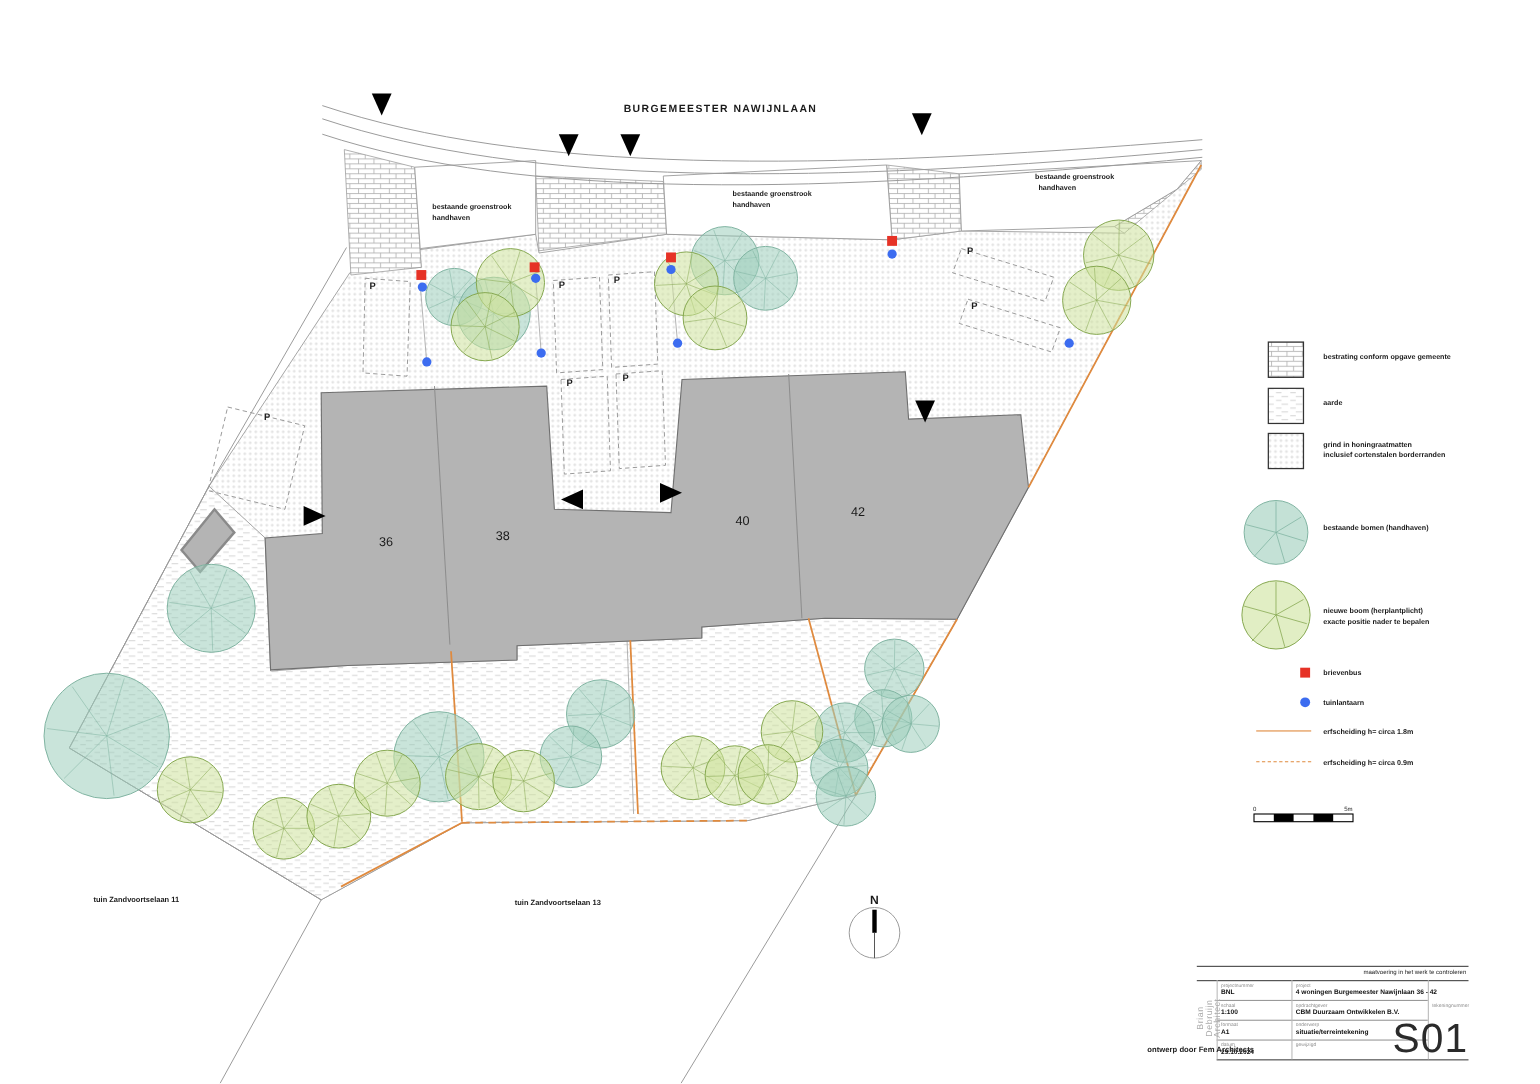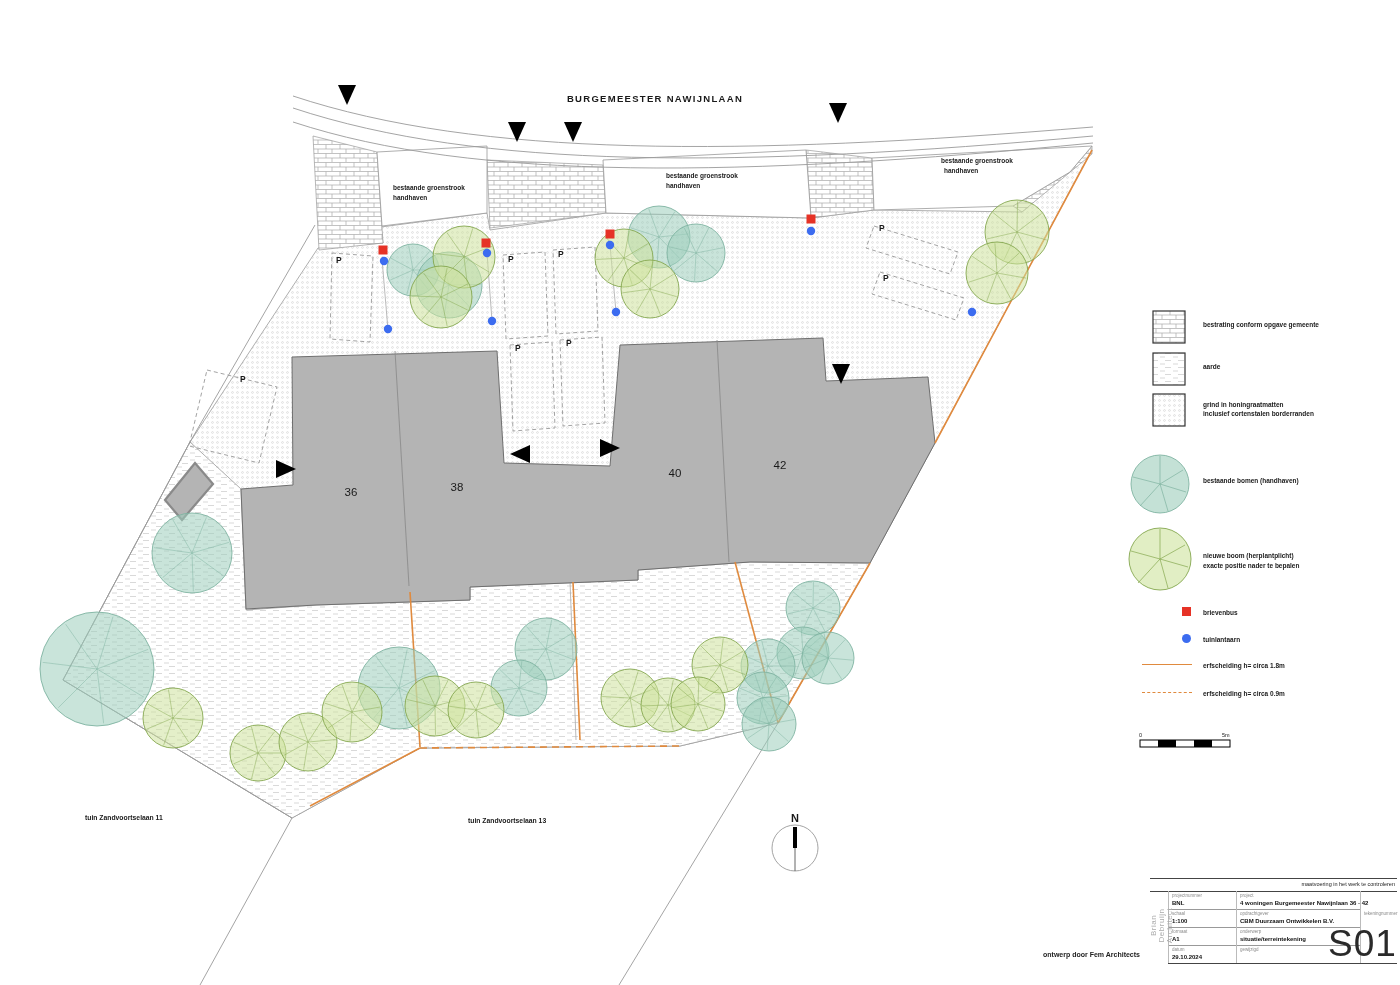--- a/index.html
+++ b/index.html
@@ -556,21 +556,21 @@
     <span class="lg-label" style="top:3px;">erfscheiding h= circa 1.8m</span>
   </div>
 
   <div class="legend-row" style="top:686px;">
     <span style="position:absolute;left:2px;top:6px;width:50px;height:0;border-top:1.6px dashed #e08a3e;"></span>
     <span class="lg-label" style="top:3px;">erfscheiding h= circa 0.9m</span>
   </div>
 </div>
 
 
-<div style="position:absolute;left:1150px;top:875px;width:247px;height:100px;">
+<div style="position:absolute;left:1088px;top:875px;width:247px;height:100px;">
   <div class="note" style="left:92px;top:6px;width:153px;">maatvoering in het werk te controleren</div>
   <div class="hline" style="left:0;top:3px;width:247px;"></div>
   <div class="hline" style="left:0;top:16px;width:247px;"></div>
   <div class="hline" style="left:18px;top:34px;width:192px;background:#999;"></div>
   <div class="hline" style="left:18px;top:52px;width:192px;background:#999;"></div>
   <div class="hline" style="left:18px;top:70px;width:192px;background:#999;"></div>
   <div class="hline" style="left:18px;top:88px;width:229px;"></div>
   <div class="vline" style="left:18px;top:16px;height:72px;"></div>
   <div class="vline" style="left:86px;top:16px;height:72px;"></div>
   <div class="vline" style="left:210px;top:16px;height:72px;"></div>

